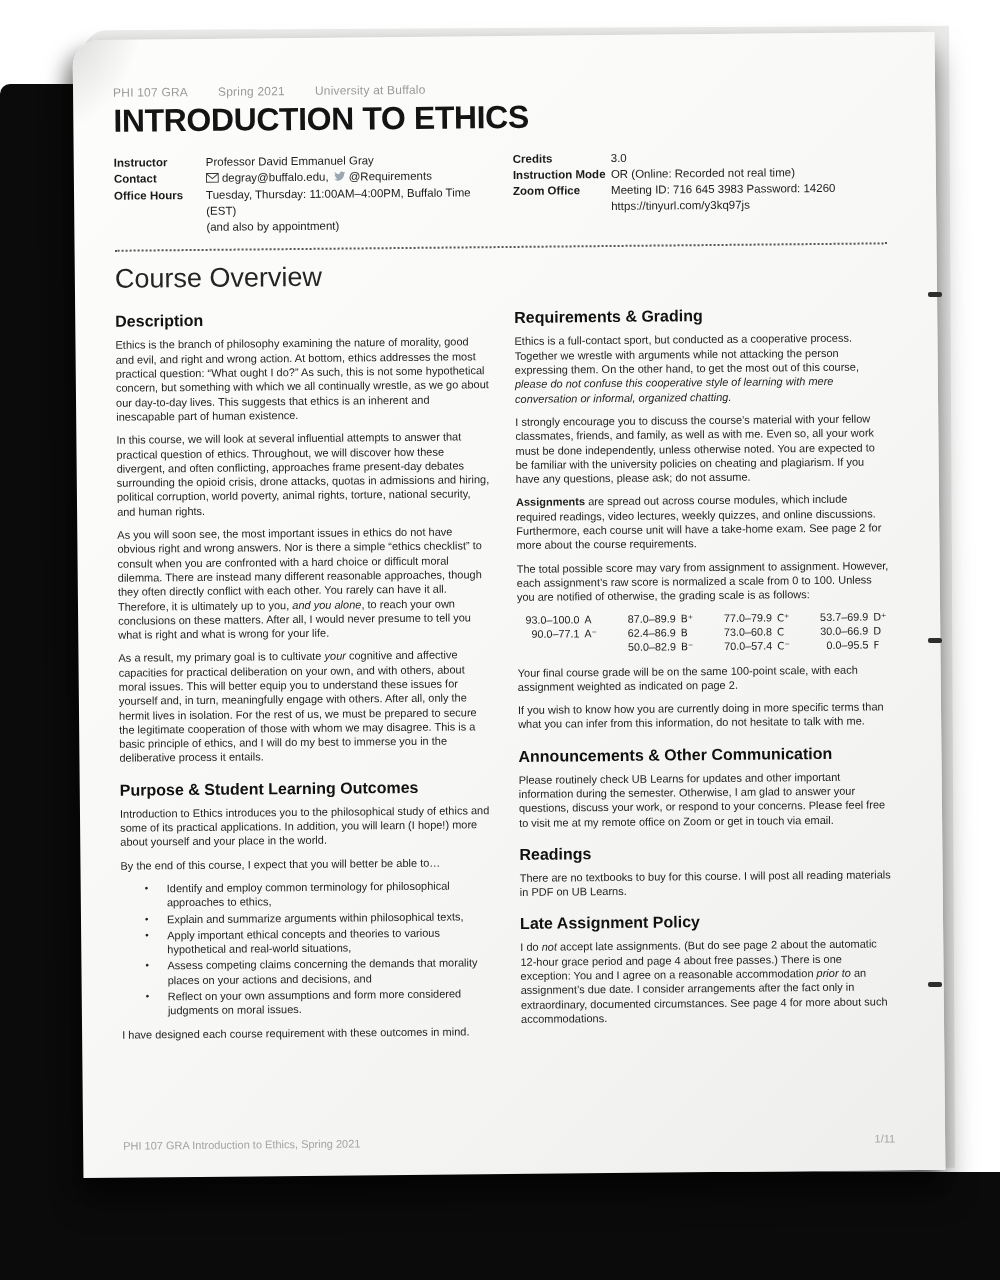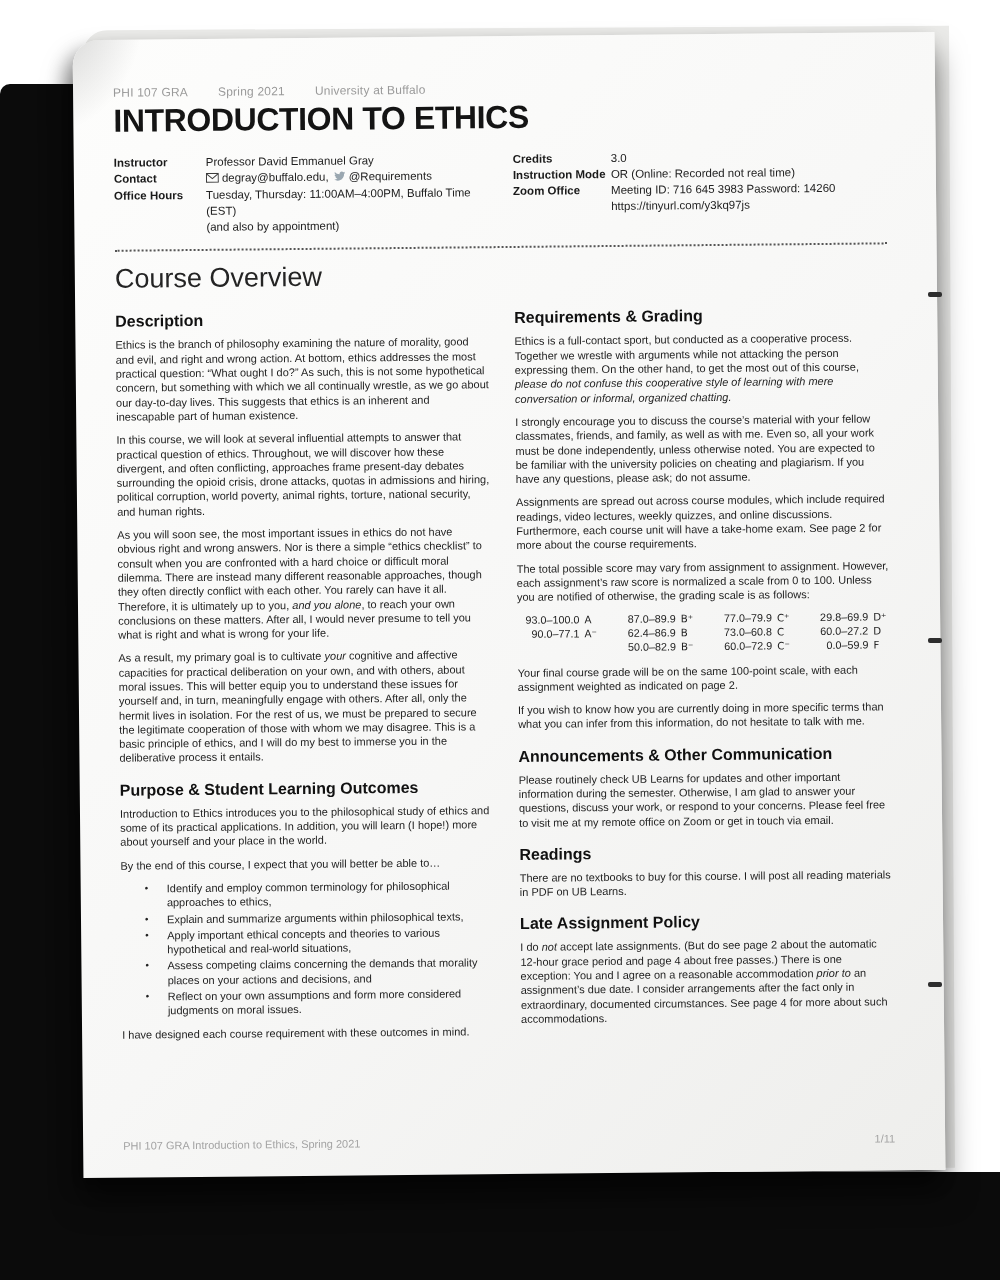--- a/index.html
+++ b/index.html
@@ -56,21 +56,21 @@
   .icon.bird{margin-left:4px;}
 
   .rule{border:none;border-top:2px dotted #555;margin:14px 0 0;}
   .overview-title{margin:12px 0 16px;font-size:27px;font-weight:400;color:#242424;}
 
   .columns{display:grid;grid-template-columns:1fr 1fr;gap:26px;align-items:start;}
   h3.section{margin:16px 0 7px;font-size:16px;font-weight:700;color:#111;}
   h3.section.first{margin-top:2px;}
   p.body{margin:0 0 9px;font-size:11px;line-height:1.3;color:#1e1e1e;}
   .i{font-style:italic;}
-  .b{font-weight:400;}
+  .b{font-weight:700;}
 
   ul.outcomes{margin:0 0 9px;padding:0 0 0 46px;list-style:none;}
   ul.outcomes li{position:relative;font-size:11px;line-height:1.3;color:#1e1e1e;margin:0 0 2px;}
   ul.outcomes li::before{content:"•";position:absolute;left:-22px;top:0;font-size:10px;color:#222;}
 
   .grading-table{display:grid;grid-template-columns:repeat(4,1fr);column-gap:12px;margin:2px 0 12px;font-size:10.8px;color:#1e1e1e;}
   .gcol{display:flex;flex-direction:column;row-gap:2px;}
   .grow{display:flex;align-items:baseline;}
   .grange{flex:1;text-align:right;}
   .ggrade{width:17px;margin-left:5px;font-family:"DejaVu Sans","Liberation Sans",sans-serif;font-size:10.3px;}
@@ -193,35 +193,35 @@
           <div class="gcol">
             <div class="grow">
                 <span class="grange">77.0–79.9</span>
                 <span class="ggrade">C⁺</span>
               </div>
             <div class="grow">
                 <span class="grange">73.0–60.8</span>
                 <span class="ggrade">C</span>
               </div>
             <div class="grow">
-                <span class="grange">60.0–72.9</span>
+                <span class="grange">70.0–57.4</span>
                 <span class="ggrade">C⁻</span>
               </div>
           </div>
           <div class="gcol">
             <div class="grow">
-                <span class="grange">29.8–69.9</span>
+                <span class="grange">53.7–69.9</span>
                 <span class="ggrade">D⁺</span>
               </div>
             <div class="grow">
-                <span class="grange">60.0–27.2</span>
+                <span class="grange">30.0–66.9</span>
                 <span class="ggrade">D</span>
               </div>
             <div class="grow">
-                <span class="grange">0.0–59.9</span>
+                <span class="grange">0.0–95.5</span>
                 <span class="ggrade">F</span>
               </div>
           </div>
         </div>
 
         <p class="body">Your final course grade will be on the same 100-point scale, with each assignment weighted as indicated on page 2.</p>
         <p class="body">If you wish to know how you are currently doing in more specific terms than what you can infer from this information, do not hesitate to talk with me.</p>
 
         <h3 class="section">Announcements &amp; Other Communication</h3>
         <p class="body">Please routinely check UB Learns for updates and other important information during the semester. Otherwise, I am glad to answer your questions, discuss your work, or respond to your concerns. Please feel free to visit me at my remote office on Zoom or get in touch via email.</p>

